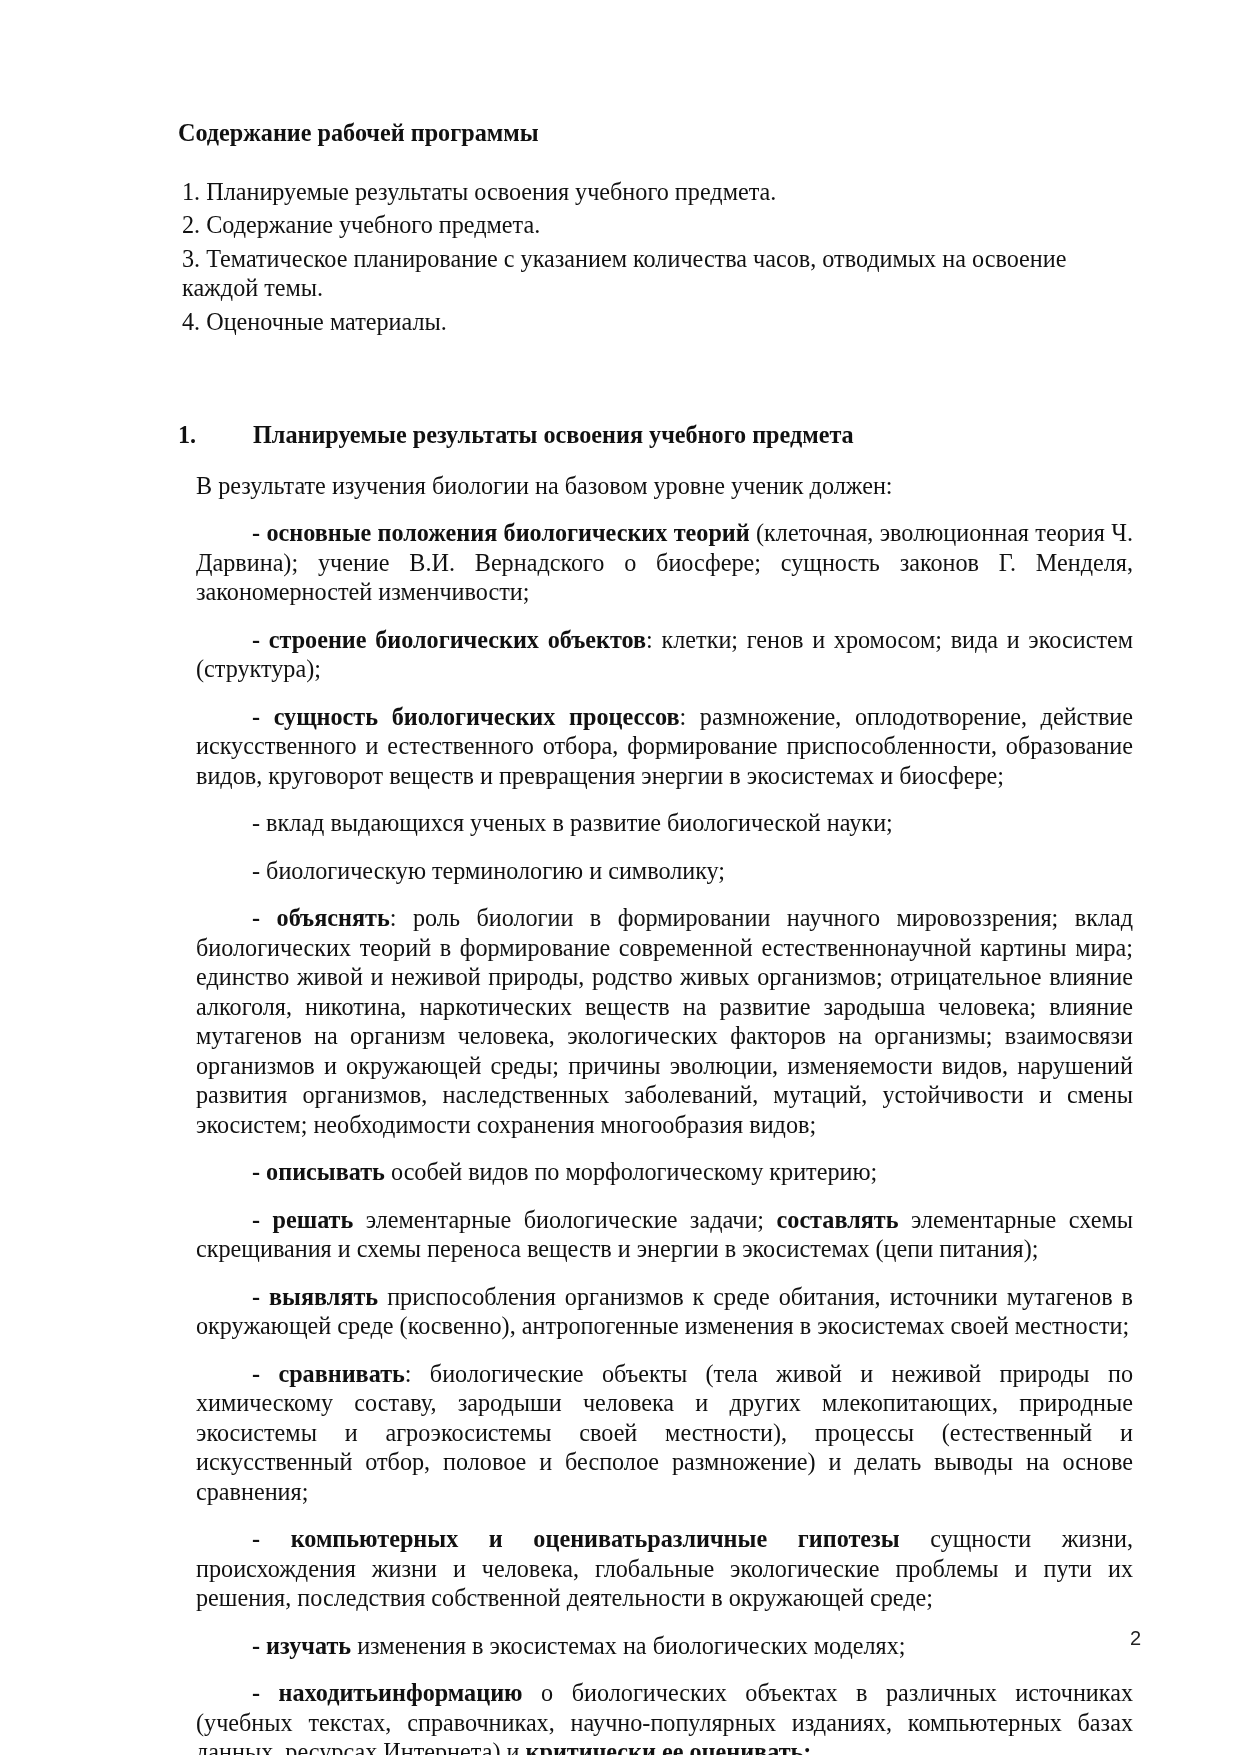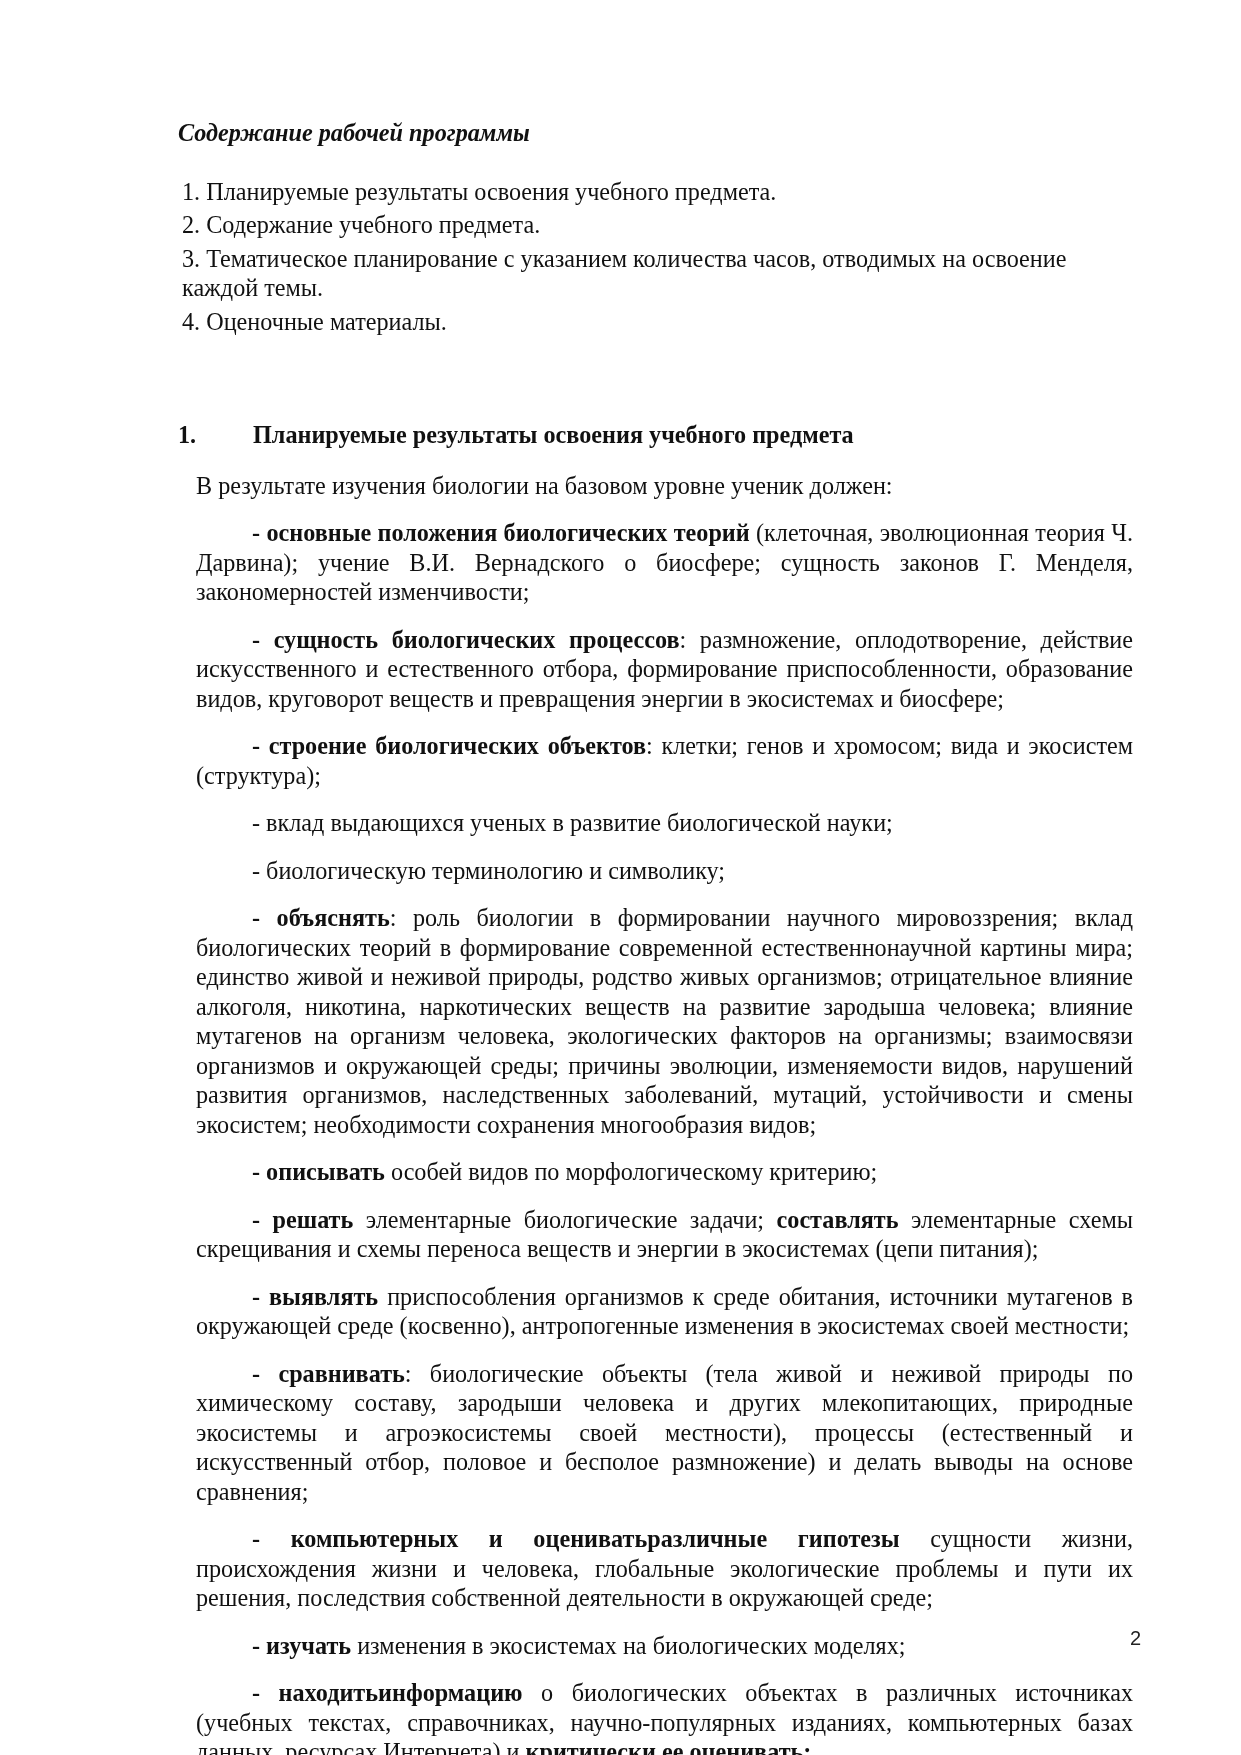--- a/index.html
+++ b/index.html
@@ -1,19 +1,19 @@
 <!DOCTYPE html>
 <html><head>
   <meta charset="utf-8">
   <style>
     html, body { margin: 0; padding: 0; background: #ffffff; }
     body { width: 1241px; height: 1755px; position: relative; overflow: hidden;
       font-family: "Liberation Serif", "DejaVu Serif", serif; color: #111; }
     .page { position: absolute; left: 178px; top: 118px; width: 973px; font-size: 24.2px; line-height: 29.5px; }
-    .title { font-weight: bold; margin: 0; font-style: italic; }
+    .title { font-weight: bold; margin: 0; }
     .toc { margin-top: 29px; }
     .toc p { margin: 4px; }
     .section-head { margin-top: 84px; font-weight: bold; display: flex; }
     .section-head .num { width: 75px; }
     .body { margin-top: 21px; }
     .body p { margin: 18px; text-align: justify; }
     .ind { text-indent: 56px; }
     .plain { margin-left: 56px; }
     b { font-weight: bold; }
     .page-number { position: absolute; left: 1130px; top: 1627px; font-family: "Liberation Sans", "DejaVu Sans", sans-serif; font-size: 20px; color: #222; }
@@ -33,22 +33,22 @@
 
   <div class="section-head">
     <span class="num">1.</span>
     <span>Планируемые результаты освоения учебного предмета</span>
   </div>
 
   <div class="body">
     <p class="plain">В результате изучения биологии на базовом уровне ученик должен:</p>
 
     <p class="ind"><b>- основные положения биологических теорий</b><span> (клеточная, эволюционная теория Ч. Дарвина); учение В.И. Вернадского о биосфере; сущность законов Г. Менделя, закономерностей изменчивости;</span></p>
+    <p class="ind"><b>- строение биологических объектов</b><span>: клетки; генов и хромосом; вида и экосистем (структура);</span></p>
     <p class="ind"><b>- сущность биологических процессов</b><span>: размножение, оплодотворение, действие искусственного и естественного отбора, формирование приспособленности, образование видов, круговорот веществ и превращения энергии в экосистемах и биосфере;</span></p>
-    <p class="ind"><b>- строение биологических объектов</b><span>: клетки; генов и хромосом; вида и экосистем (структура);</span></p>
     <p class="ind"><span>- вклад выдающихся ученых в развитие биологической науки;</span></p>
     <p class="ind"><span>- биологическую терминологию и символику;</span></p>
 
 
     <p class="ind"><b>- объяснять</b><span>: роль биологии в формировании научного мировоззрения; вклад биологических теорий в формирование современной естественнонаучной картины мира; единство живой и неживой природы, родство живых организмов; отрицательное влияние алкоголя, никотина, наркотических веществ на развитие зародыша человека; влияние мутагенов на организм человека, экологических факторов на организмы; взаимосвязи организмов и окружающей среды; причины эволюции, изменяемости видов, нарушений развития организмов, наследственных заболеваний, мутаций, устойчивости и смены экосистем; необходимости сохранения многообразия видов;</span></p>
     <p class="ind"><b>- описывать</b><span> особей видов по морфологическому критерию;</span></p>
     <p class="ind"><b>- решать</b><span> элементарные биологические задачи; </span><b>составлять</b><span> элементарные схемы скрещивания и схемы переноса веществ и энергии в экосистемах (цепи питания);</span></p>
     <p class="ind"><b>- выявлять</b><span> приспособления организмов к среде обитания, источники мутагенов в окружающей среде (косвенно), антропогенные изменения в экосистемах своей местности;</span></p>
     <p class="ind"><b>- сравнивать</b><span>: биологические объекты (тела живой и неживой природы по химическому составу, зародыши человека и других млекопитающих, природные экосистемы и агроэкосистемы своей местности), процессы (естественный и искусственный отбор, половое и бесполое размножение) и делать выводы на основе сравнения;</span></p>
     <p class="ind"><b>- компьютерных и оцениватьразличные гипотезы</b><span> сущности жизни, происхождения жизни и человека, глобальные экологические проблемы и пути их решения, последствия собственной деятельности в окружающей среде;</span></p>

